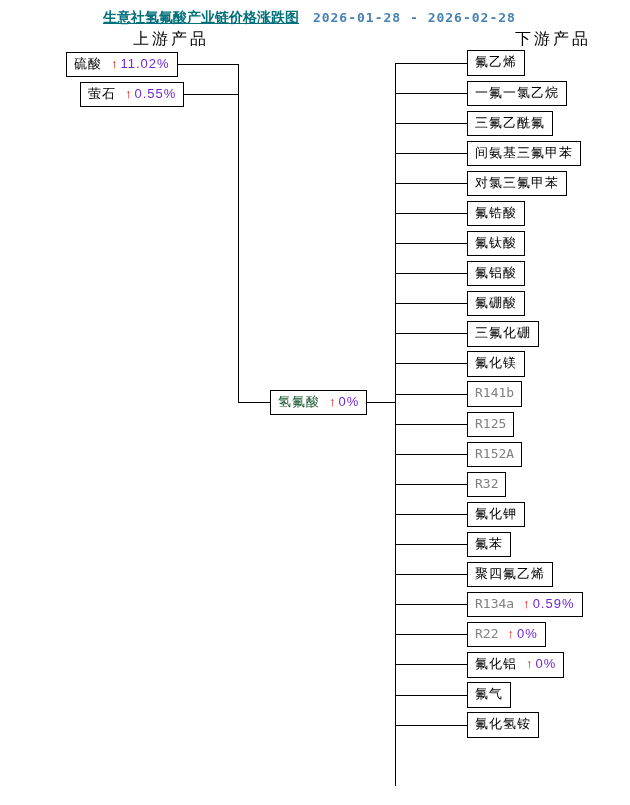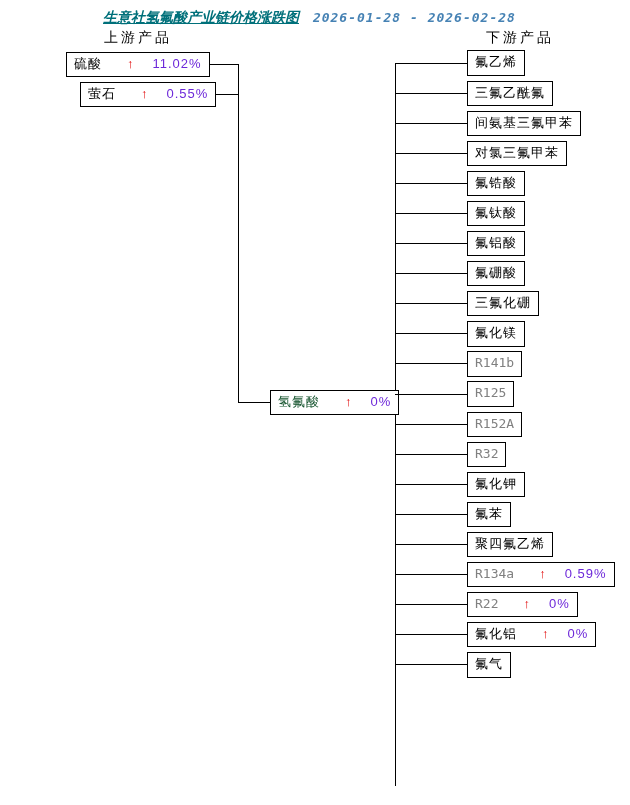--- a/index.html
+++ b/index.html
@@ -1,36 +1,36 @@
 <!DOCTYPE html>
 <html><head>
 <meta charset="utf-8">
 <style>
   html,body{margin:0;padding:0;background:#fff;}
   .canvas{
     position:relative;width:630px;height:805px;background:#ffffff;overflow:hidden;
     font-family:"Liberation Sans","DejaVu Sans",sans-serif;color:#000;
   }
   
-  .title{position:absolute;left:103px;top:9px;font-size:14px;font-weight:bold;white-space:nowrap;font-style:italic;}
+  .title{position:absolute;left:103px;top:9px;font-size:14px;font-weight:bold;white-space:nowrap;}
   .title-main{color:#00707a;text-decoration:underline;cursor:pointer;}
   .title-dates{color:#4682b4;margin-left:10px;font-family:"DejaVu Sans Mono",monospace;font-weight:bold;letter-spacing:1px;font-size:13px;}
   
-  .col-hdr{position:absolute;top:29px;font-size:14px;letter-spacing:3px;white-space:nowrap;}
+  .col-hdr{position:absolute;top:29px;font-size:16px;letter-spacing:3px;white-space:nowrap;margin-left:29px;}
   .hdr-up{left:104px;}
   .hdr-down{left:486px;}
   
   .hline,.vline{position:absolute;background:#000;z-index:1;}
   .hline{height:1px;}
   .vline{width:1px;}
   
   .node-box{
     position:relative;z-index:2;display:inline-flex;align-items:baseline;
     border:1px solid #000;background:#fff;padding:3px 7px 4px 7px;
-    font-size:13px;line-height:1.25;white-space:nowrap;cursor:pointer;gap:16px;
+    font-size:13px;line-height:1.25;white-space:nowrap;cursor:pointer;
   }
   .abs{position:absolute;}
   .nm{color:#000;letter-spacing:1px;}
   .gray .nm{color:#808080;letter-spacing:0;}
   .gray .nm, .code-nm{font-family:"DejaVu Sans Mono",monospace;}
   .accent .nm{color:#14532d;}
   .arrow{color:#e00000;margin-left:9px;margin-right:3px;font-weight:bold;}
   .pct{color:#6d28d9;letter-spacing:1px;}
   .arrow:empty,.pct:empty{display:none;}
   
@@ -79,20 +79,27 @@
     <div class="ds-row">
       <div class="conn"></div>
       <div class="node-box">
         <span class="nm">氟乙烯</span>
 
       </div>
     </div>
     <div class="ds-row">
       <div class="conn"></div>
       <div class="node-box">
+        <span class="nm">一氟一氯乙烷</span>
+
+      </div>
+    </div>
+    <div class="ds-row">
+      <div class="conn"></div>
+      <div class="node-box">
         <span class="nm">三氟乙酰氟</span>
 
       </div>
     </div>
     <div class="ds-row">
       <div class="conn"></div>
       <div class="node-box">
         <span class="nm">间氨基三氟甲苯</span>
 
       </div>
@@ -219,15 +226,22 @@
         <span class="pct">0%</span>
       </div>
     </div>
     <div class="ds-row">
       <div class="conn"></div>
       <div class="node-box">
         <span class="nm">氟气</span>
 
       </div>
     </div>
+    <div class="ds-row">
+      <div class="conn"></div>
+      <div class="node-box">
+        <span class="nm">氟化氢铵</span>
+
+      </div>
+    </div>
   </div>
 
 </div>
 
 </body></html>

